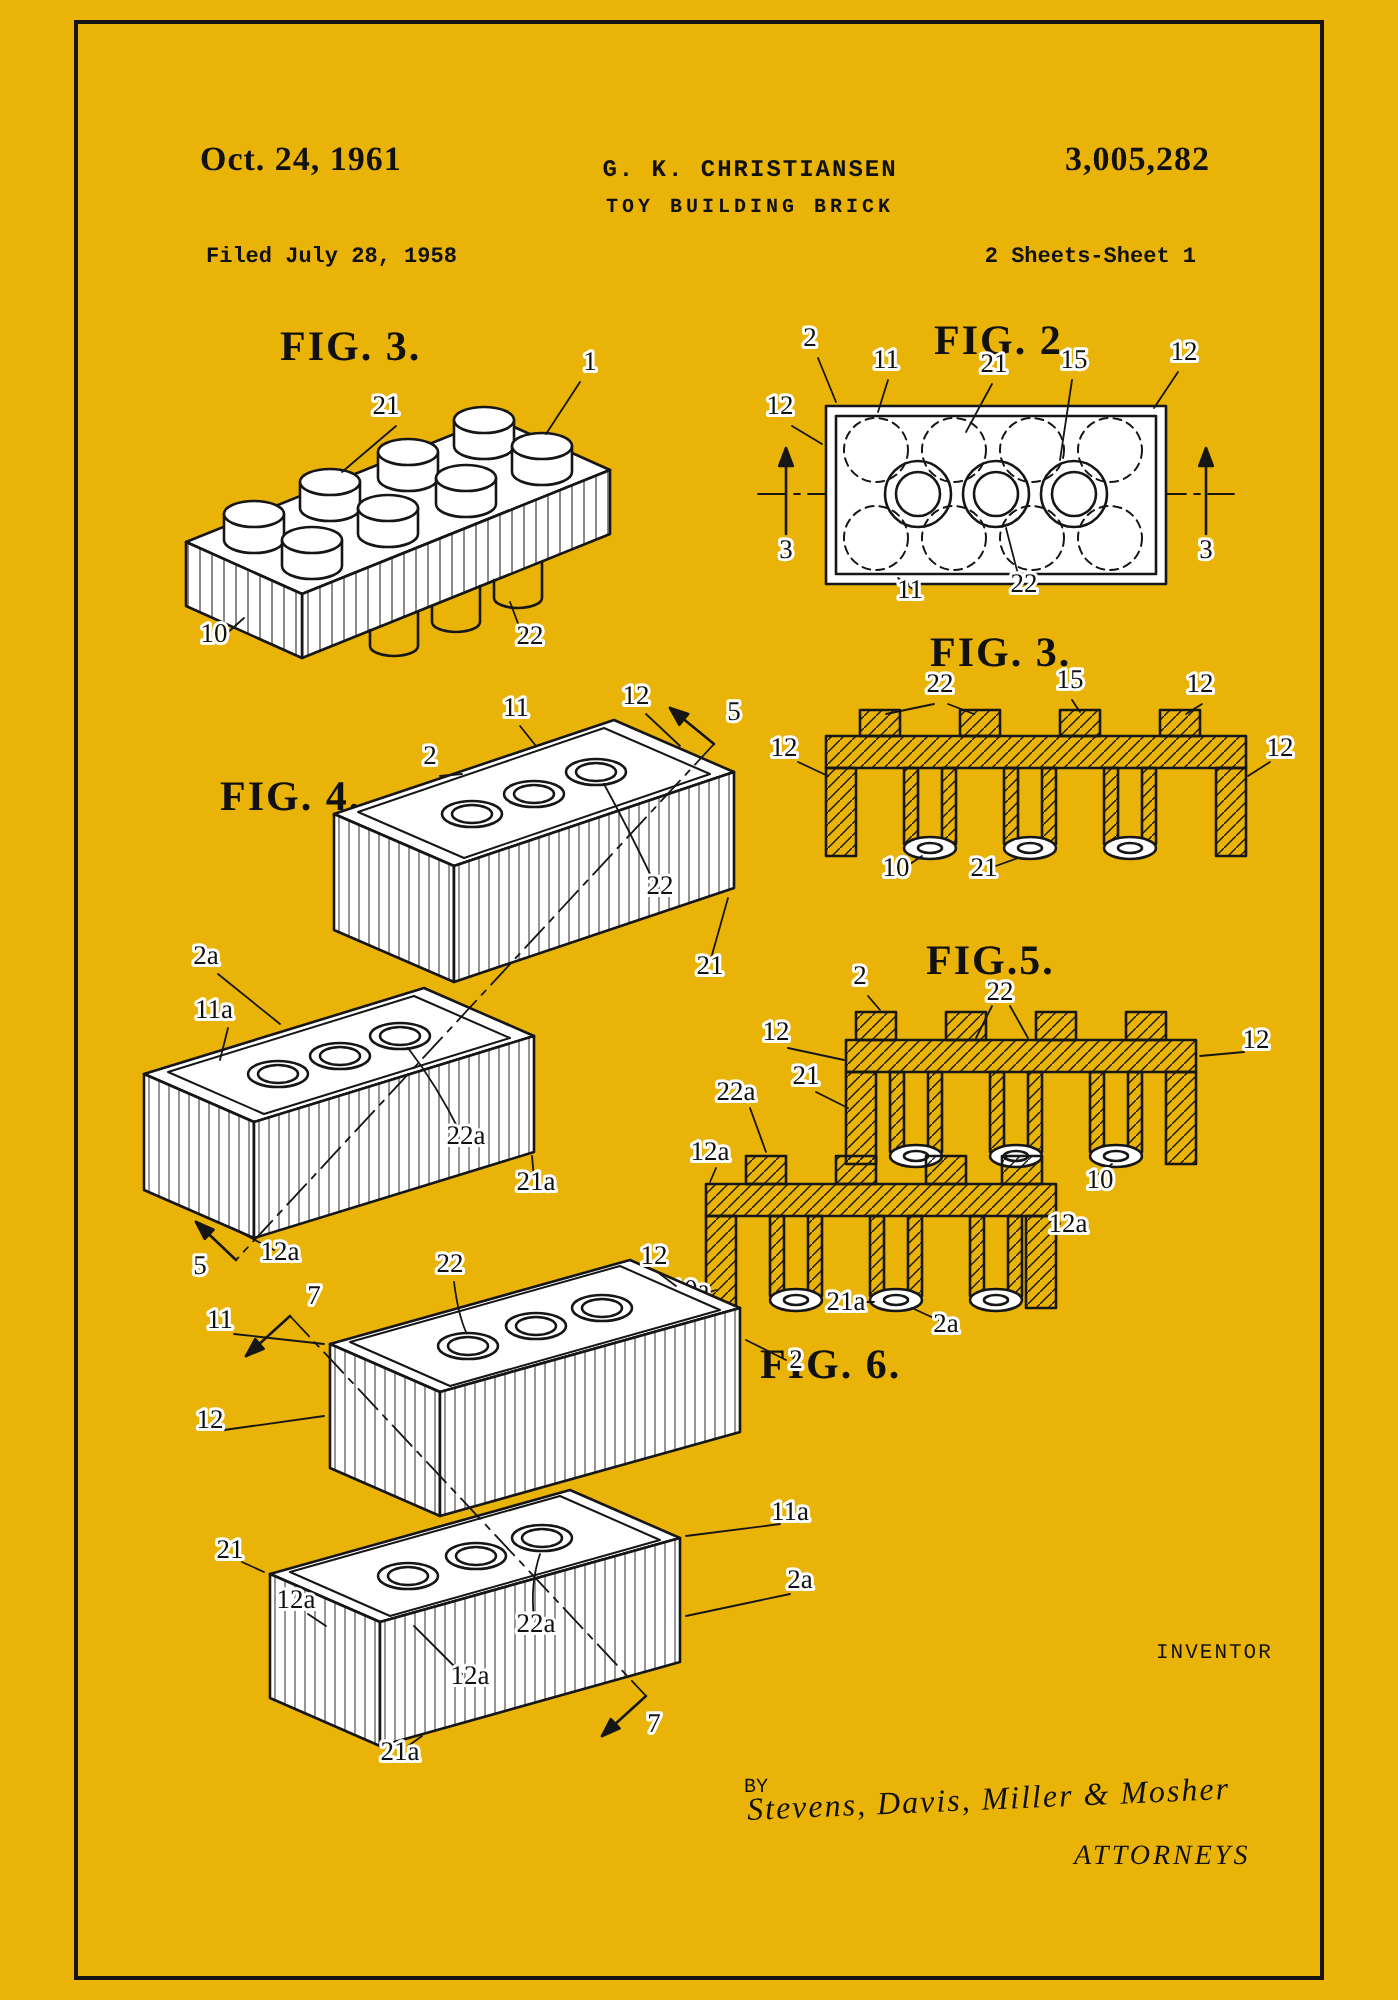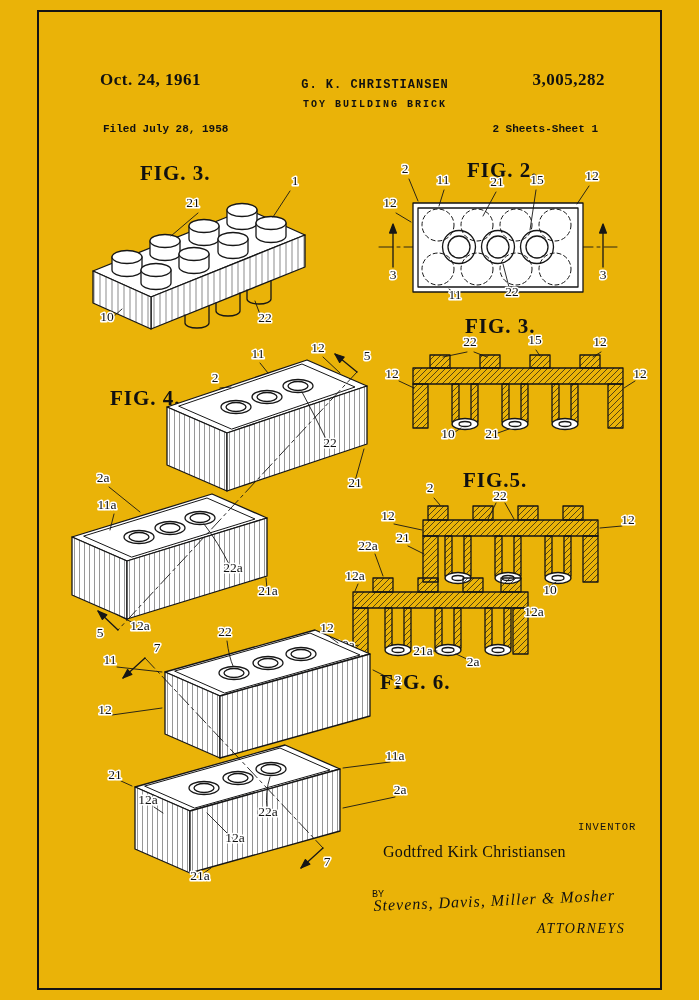--- a/index.html
+++ b/index.html
@@ -410,17 +410,16 @@
         <text class="ref" text-anchor="middle" x="83" y="192">12a</text>
         <text class="ref" text-anchor="middle" x="203" y="204">22a</text>
         <text class="ref" text-anchor="middle" x="170" y="230">12a</text>
         <text class="ref" text-anchor="middle" x="135" y="268">21a</text>
         <text class="ref" text-anchor="middle" x="262" y="254">7</text>
       </g>
     </svg>
   </div>
 
   <div class="abs typ" style="left:541px;top:821px;font-size:10.5px;letter-spacing:1px;font-weight:400;margin-left:37px;">INVENTOR</div>
-  <div class="abs" style="left:383px;top:843px;font-size:16px;letter-spacing:.3px;">Godtfred Kirk Christiansen</div>
   <div class="abs typ" style="left:372px;top:889px;font-size:10px;font-weight:400;">BY</div>
   <div class="abs sig" style="left:374px;top:897px;">Stevens, Davis, Miller &amp; Mosher</div>
   <div class="abs" style="left:537px;top:921px;font-style:italic;font-size:14px;letter-spacing:1.5px;">ATTORNEYS</div>
 </div>
 
 </body></html>

